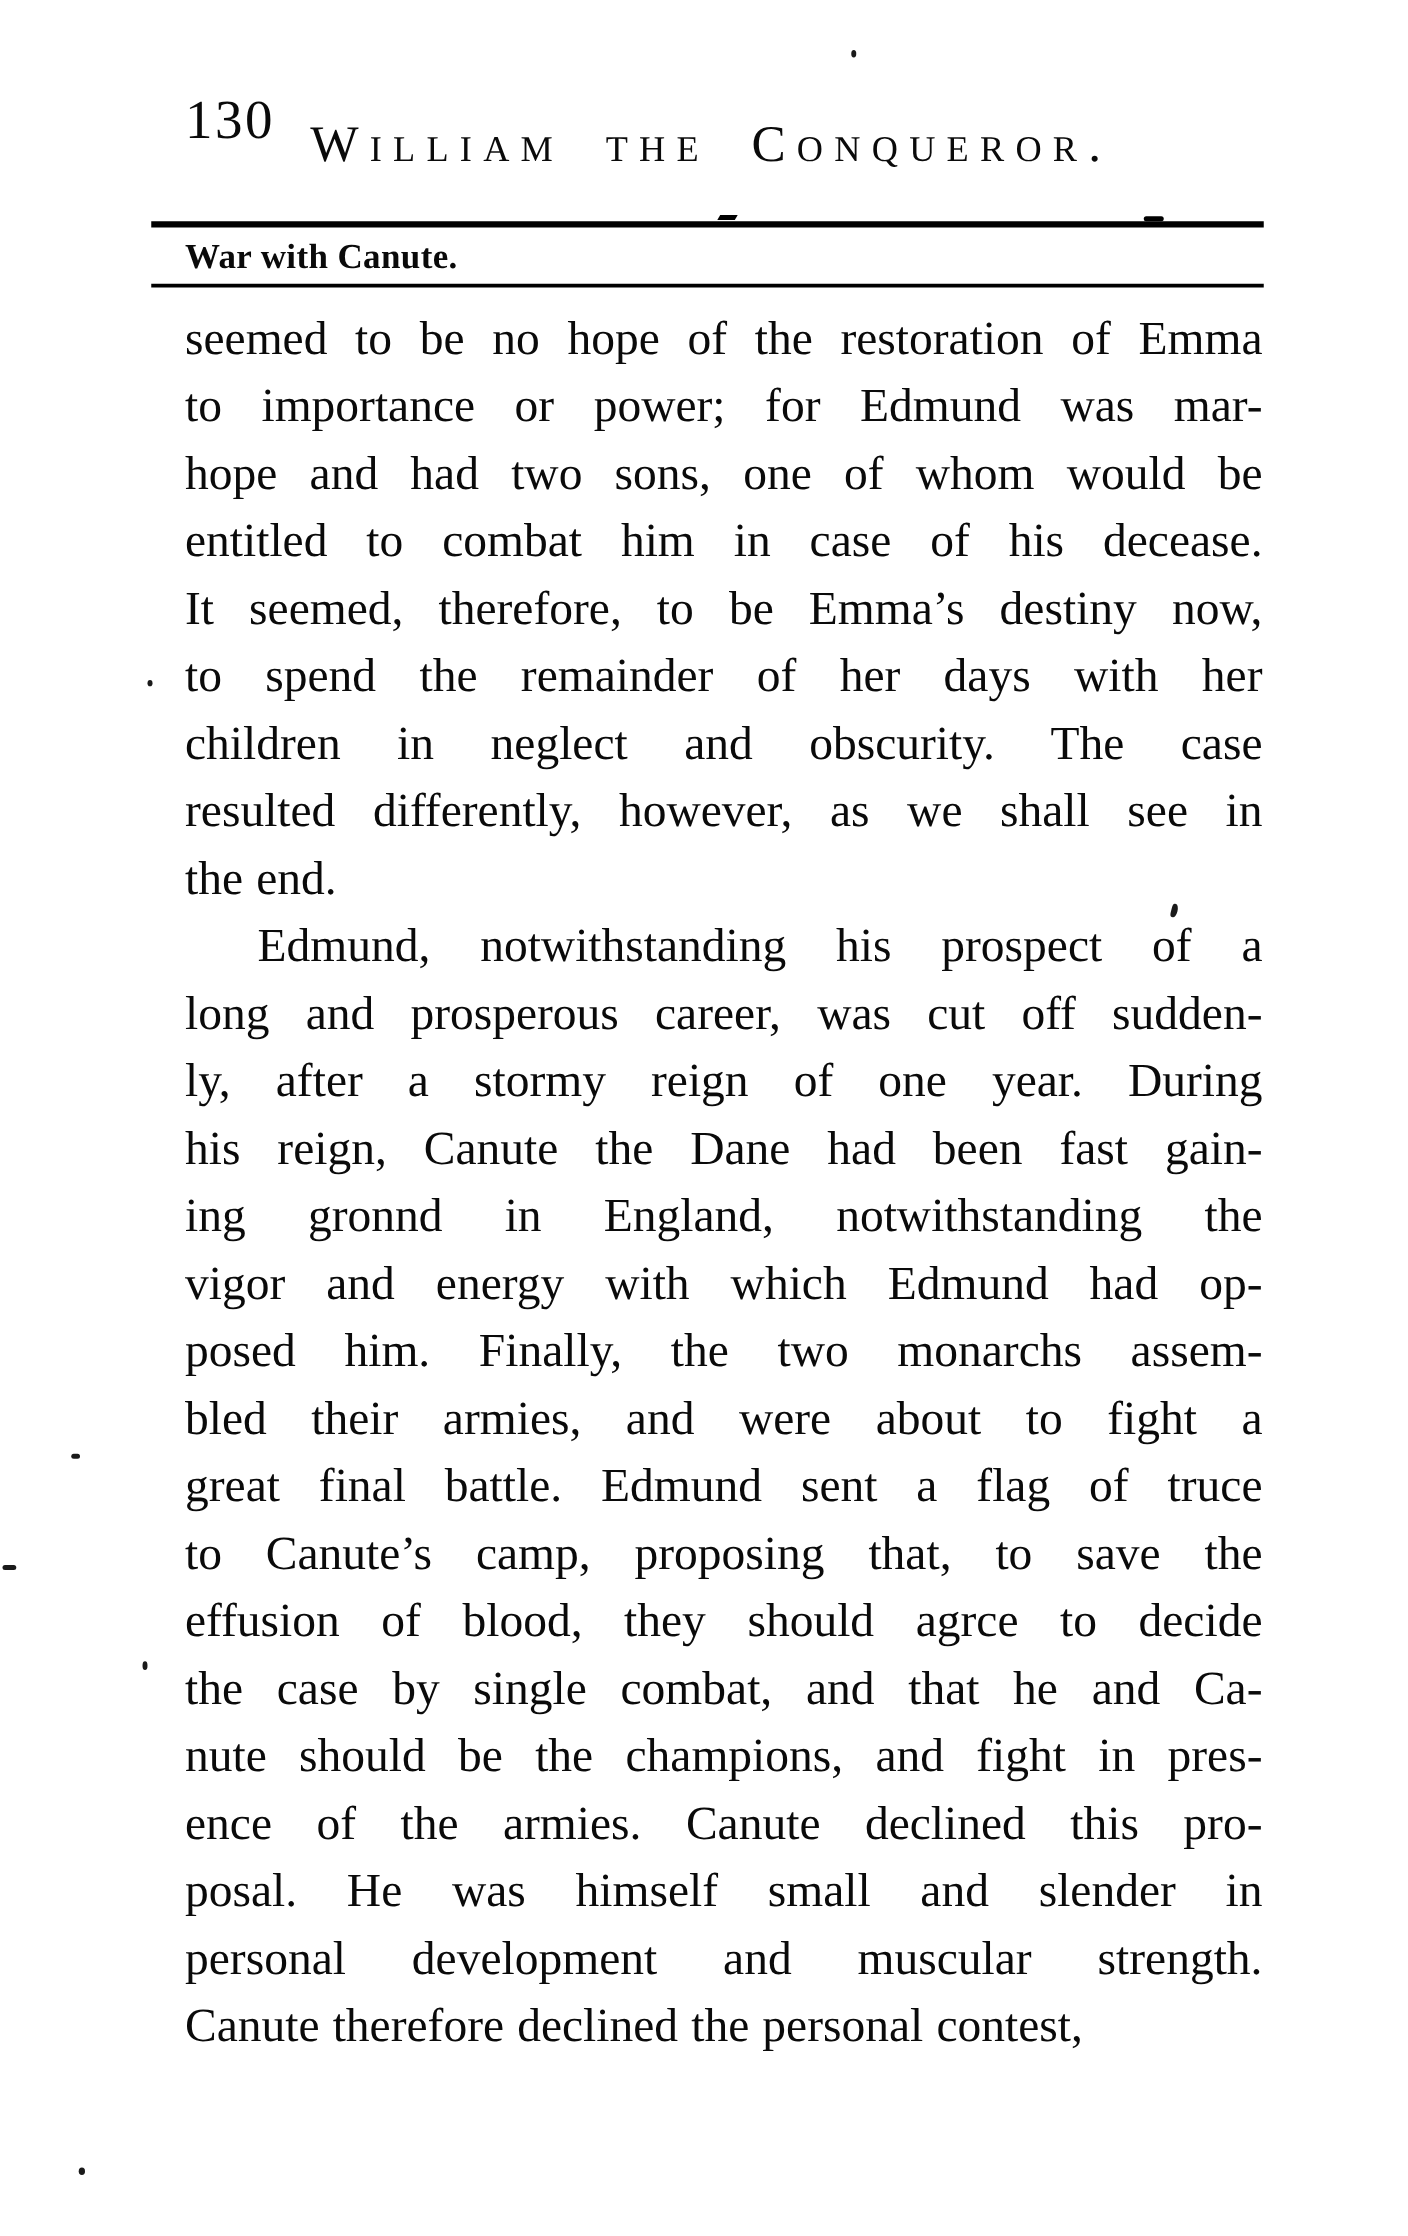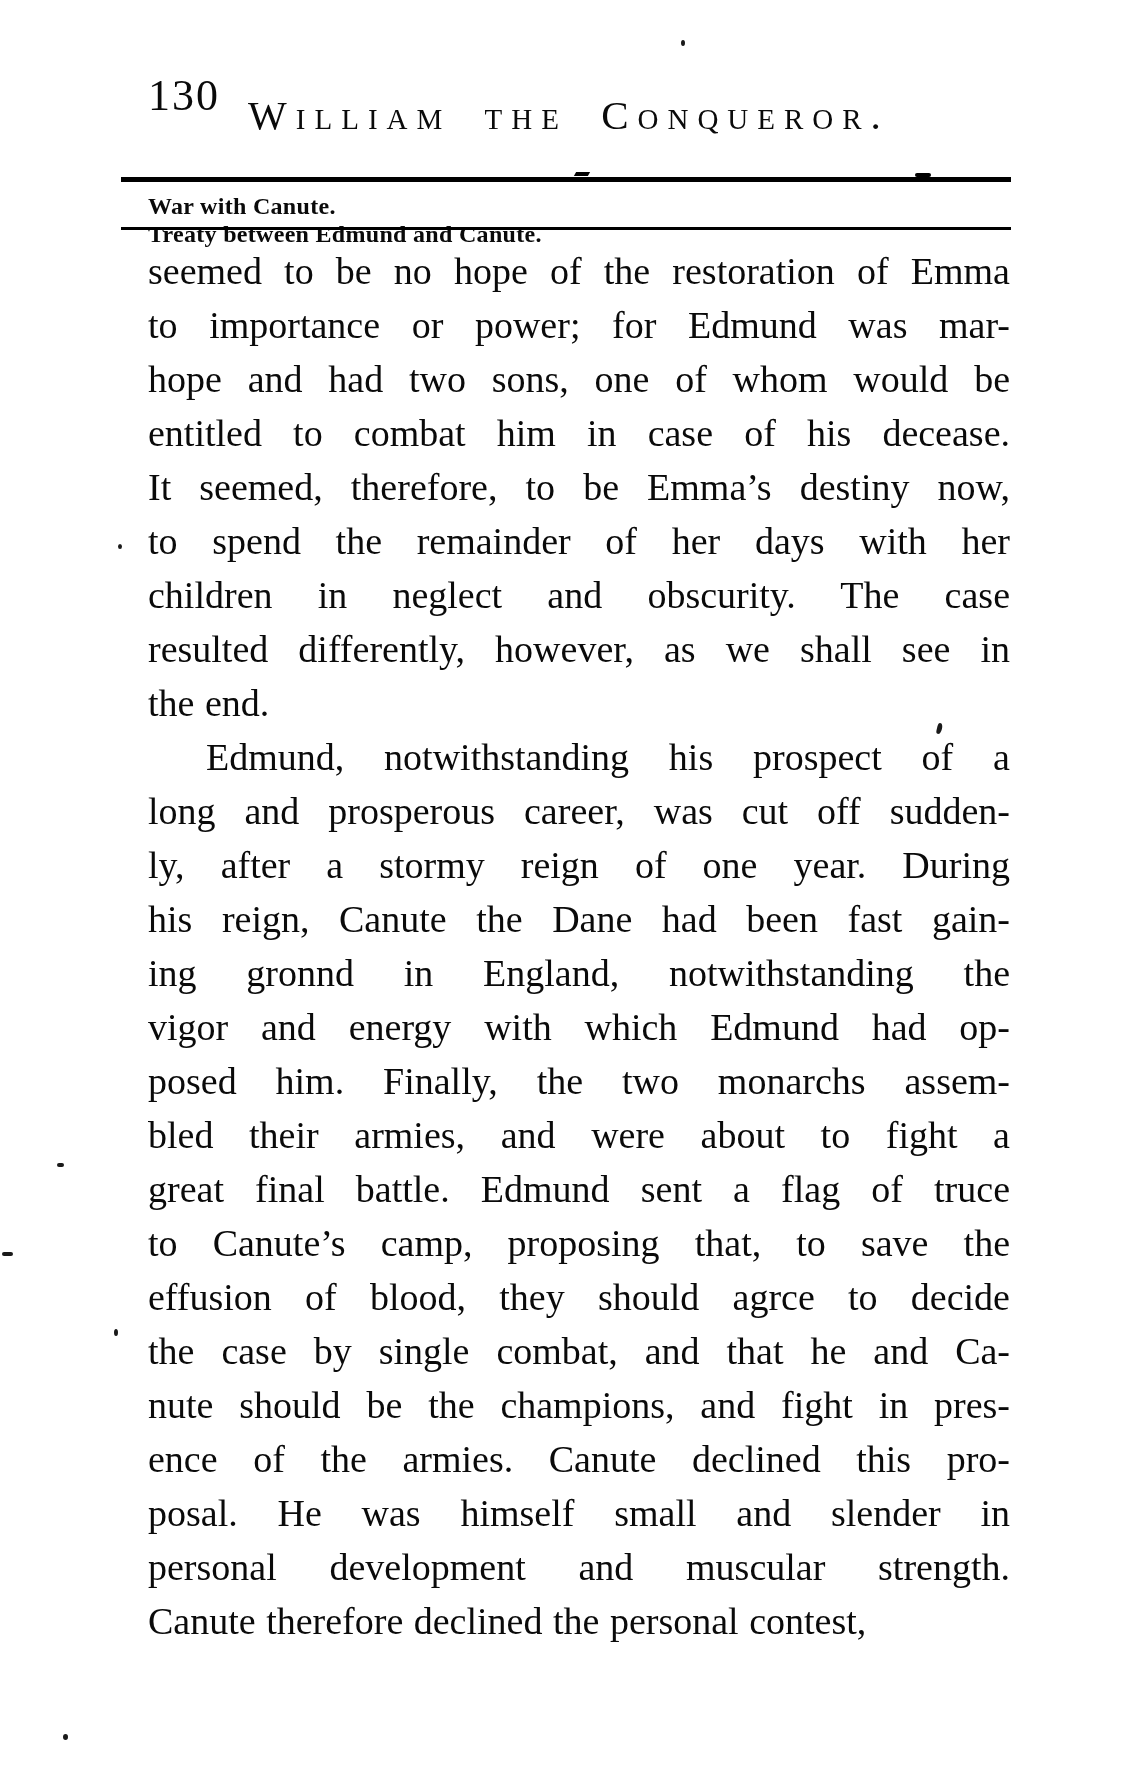--- a/index.html
+++ b/index.html
@@ -56,26 +56,25 @@
   }
   .notch-a { left: 575px; top: 172px; width: 14px; transform: skewX(-30deg); }
   .notch-b { left: 915px; top: 173px; width: 16px; border-radius: 3px; }
   .heads {
     position: absolute;
     left: 148px;
     top: 192px;
     width: 862px;
     display: flex;
     justify-content: space-between;
-    font-size: 24px;
+    font-size: 28px;
     line-height: 28px;
     font-weight: 700;
     letter-spacing: 0.3px;
     white-space: nowrap;
-    flex-direction: column;
   }
   .bodytext {
     position: absolute;
     left: 148px;
     top: 244px;
     width: 862px;
     font-size: 38px;
     line-height: 54px;
     word-spacing: 1px;
   }
@@ -116,21 +115,20 @@
   <div class="pagenum">130</div>
 
   <div class="title">William the Conqueror.</div>
 
   <div class="rule rule-1"></div>
   <div class="rule-notch notch-a"></div>
   <div class="rule-notch notch-b"></div>
 
   <div class="heads">
     <span>War with Canute.</span>
-    <span>Treaty between Edmund and Canute.</span>
   </div>
 
   <div class="rule rule-2"></div>
 
   <div class="bodytext">
       <div class="line">seemed to be no hope of the restoration of Emma</div>
       <div class="line">to importance or power; for Edmund was mar-</div>
       <div class="line">hope and had two sons, one of whom would be</div>
       <div class="line">entitled to combat him in case of his decease.</div>
       <div class="line">It seemed, therefore, to be Emma’s destiny now,</div>

